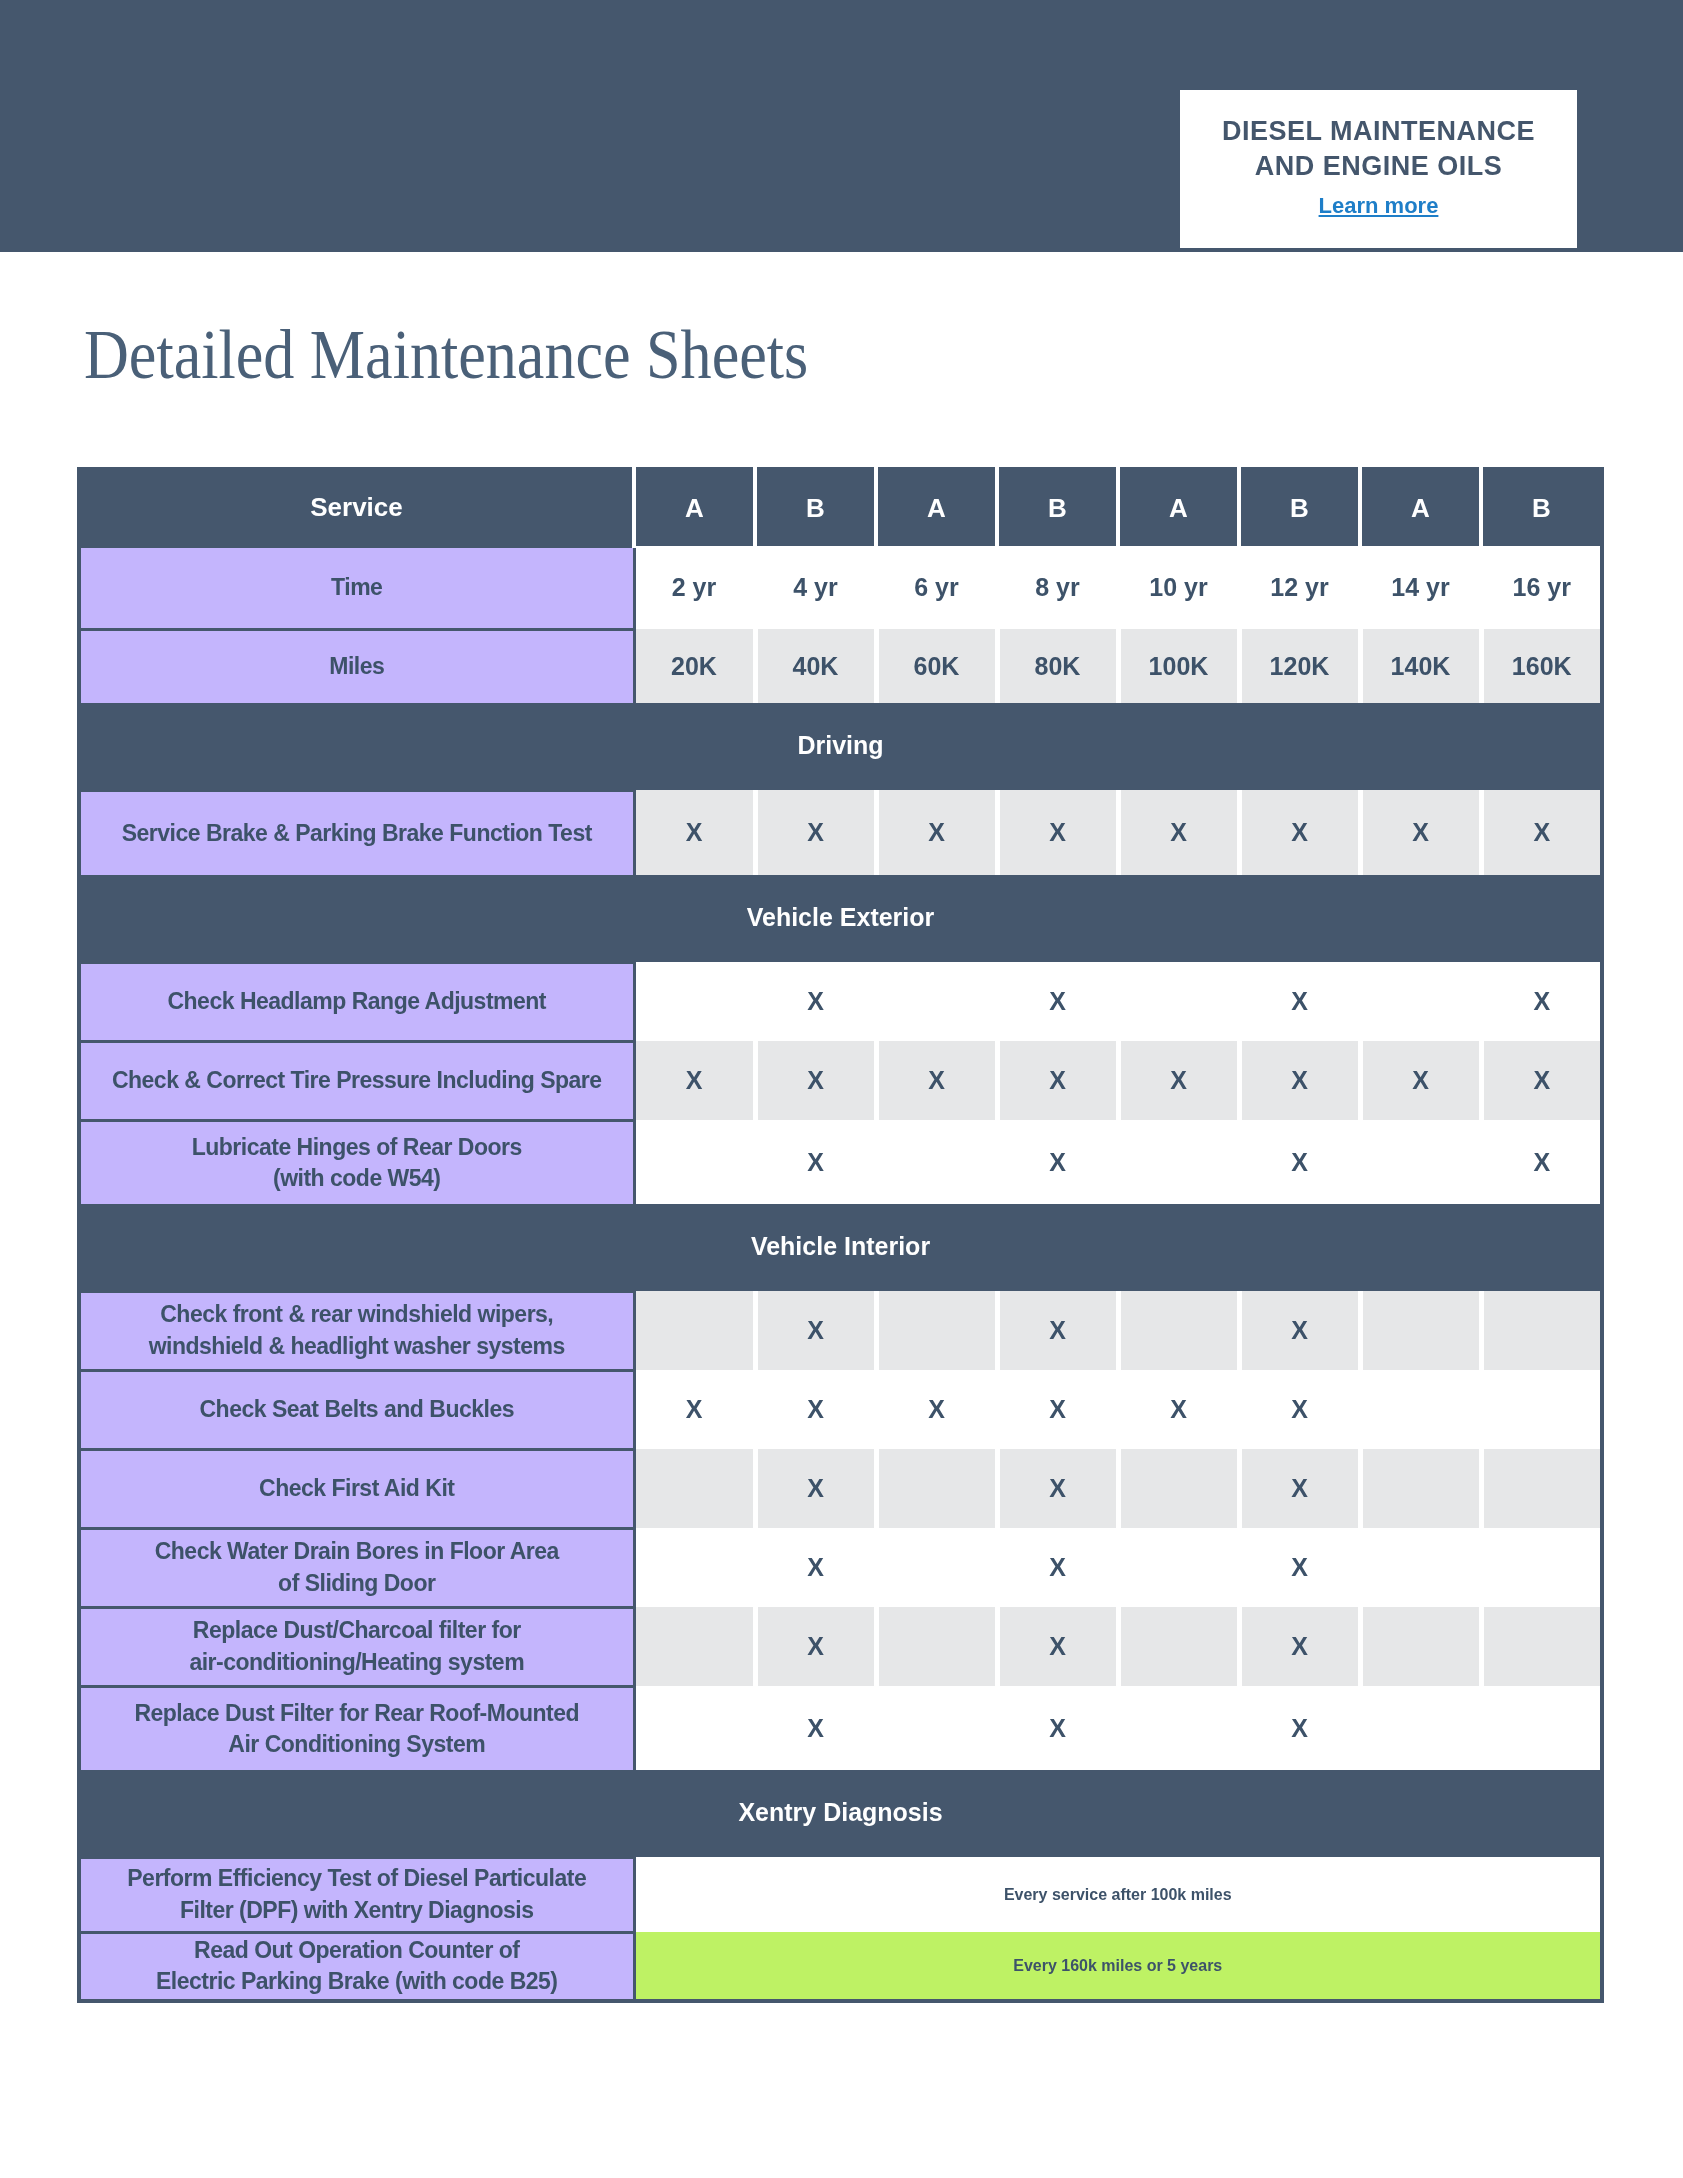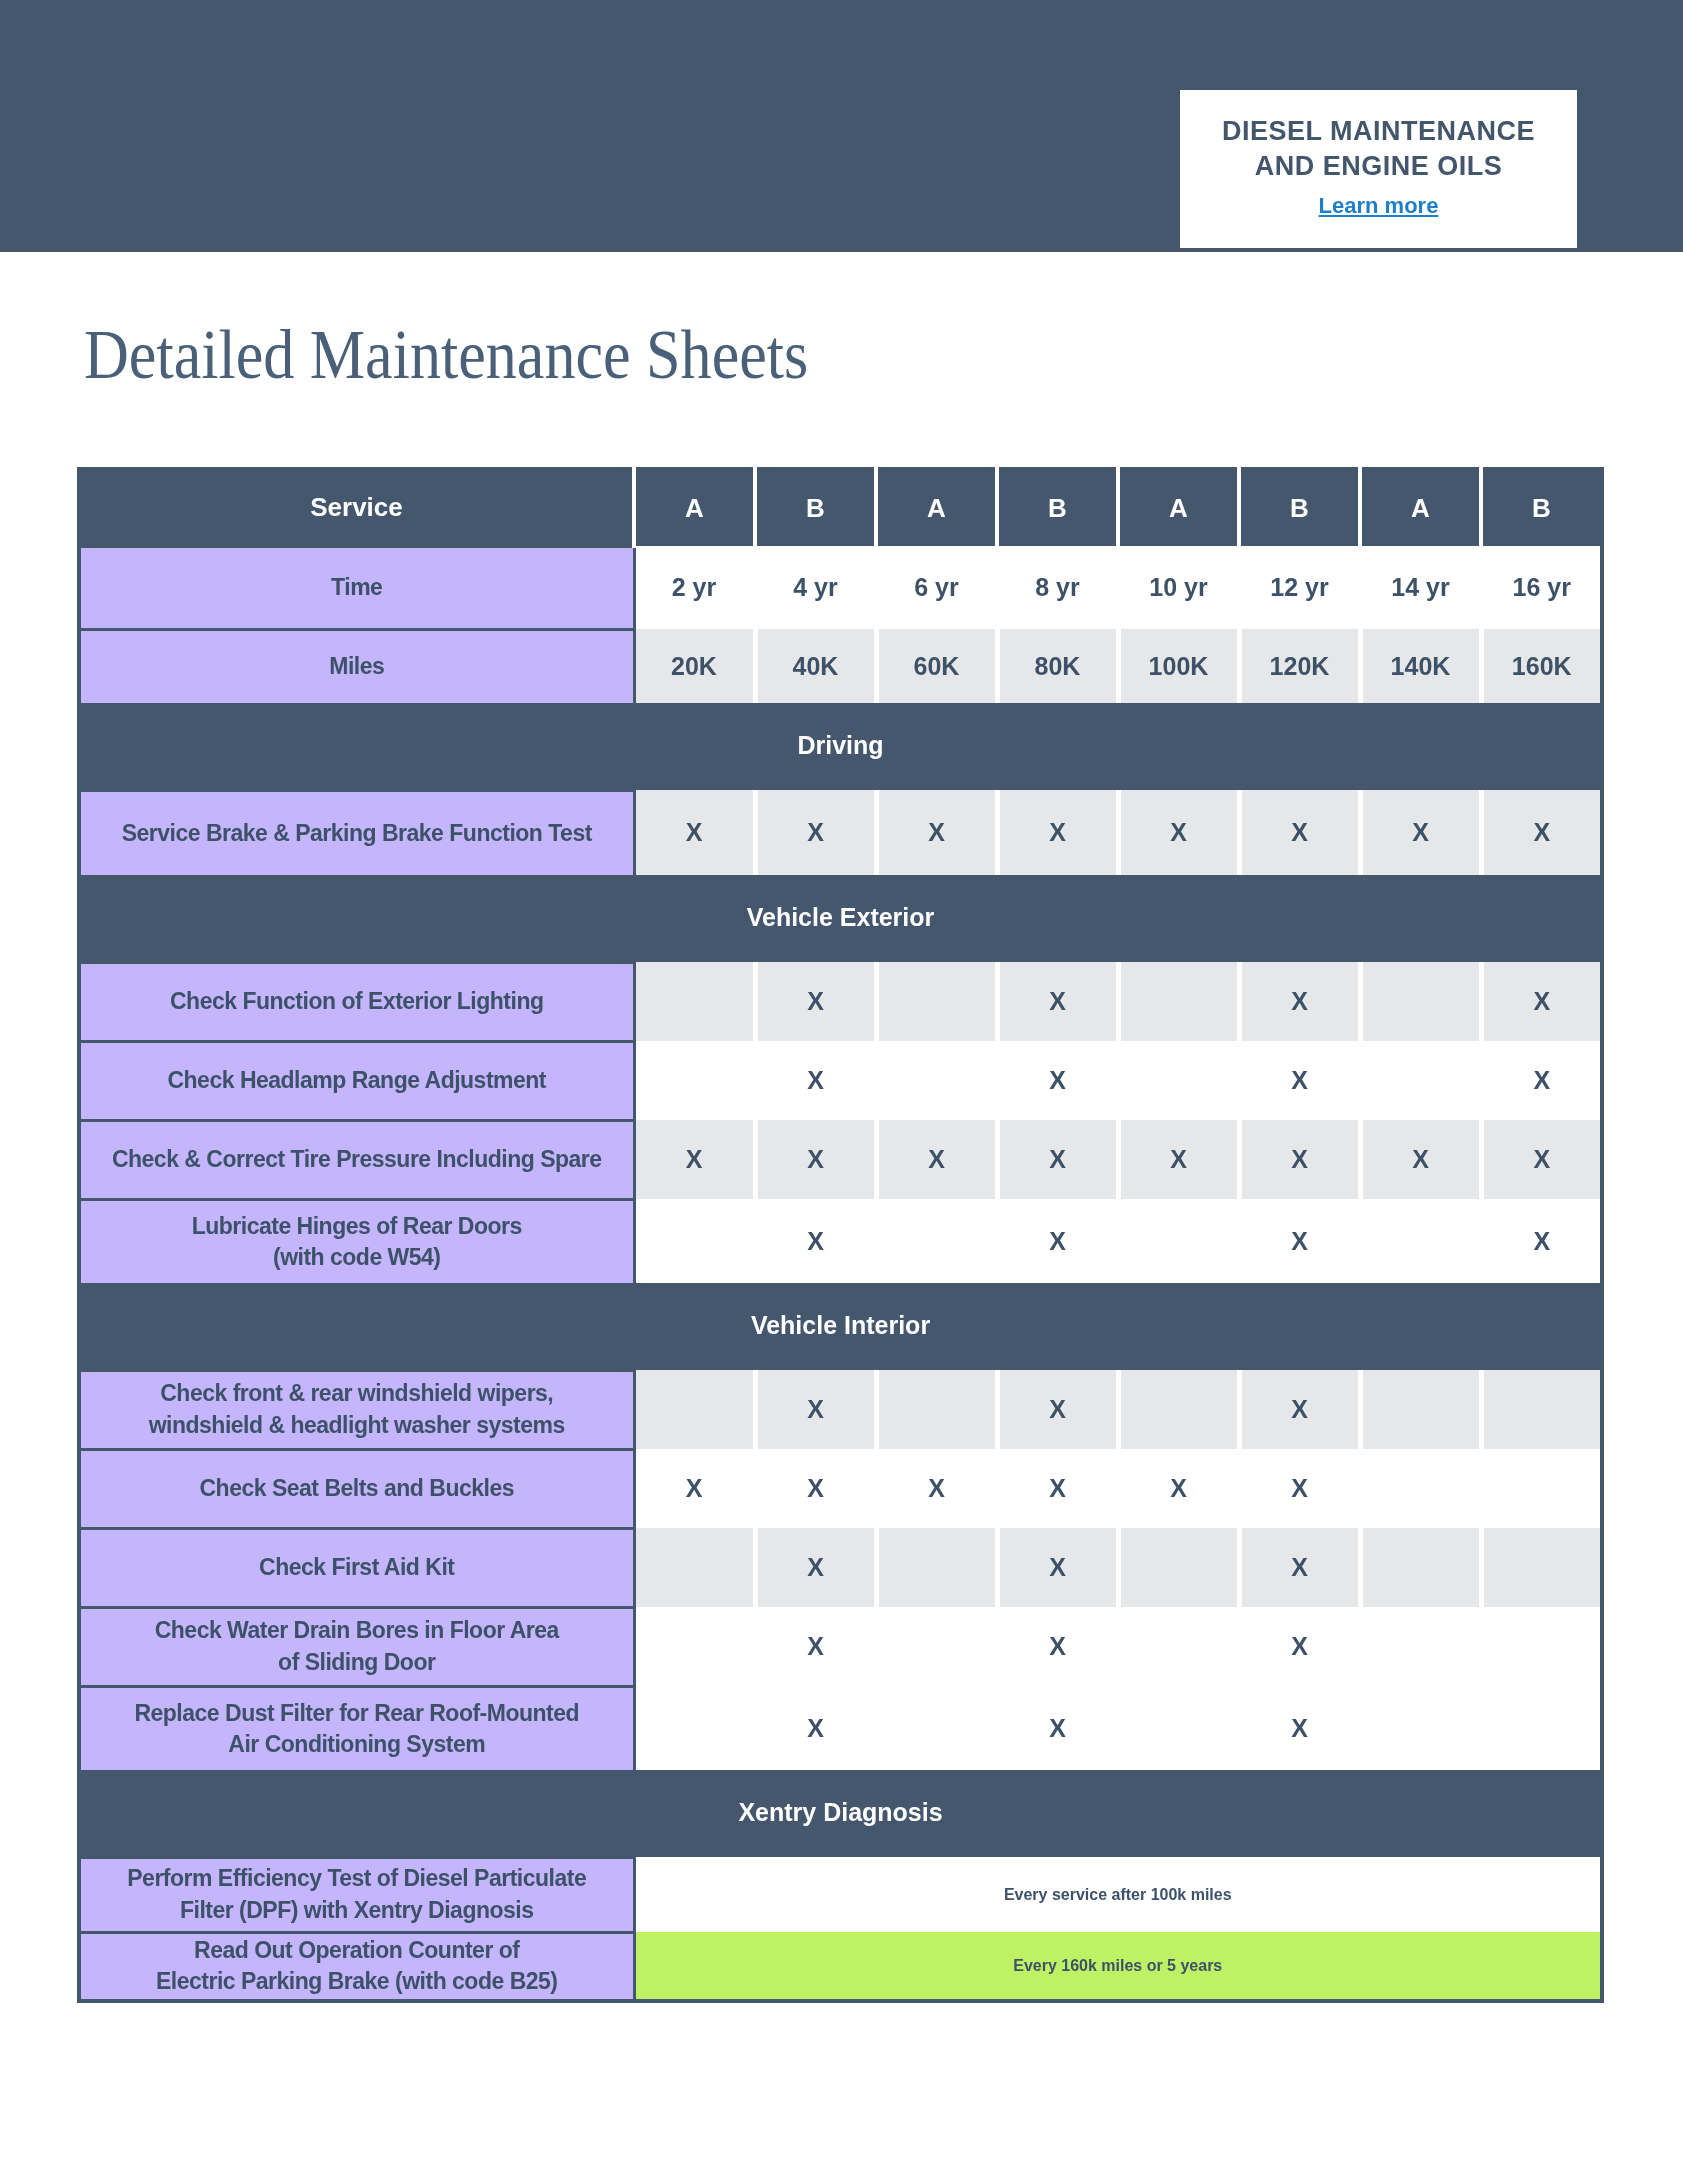--- a/index.html
+++ b/index.html
@@ -195,31 +195,20 @@
     <td class="cell">X</td>
     <td class="cell">X</td>
     <td class="cell">X</td>
     <td class="cell">X</td>
     <td class="cell">X</td>
   </tr>
 
   <tr class="rh-sec sec">
     <td colspan="9">Vehicle Exterior</td>
   </tr>
-  <tr class="rh-b shade">
-    <td class="lbl">Check Function of Exterior Lighting</td>
-    <td class="cell c0"></td>
-    <td class="cell">X</td>
-    <td class="cell"></td>
-    <td class="cell">X</td>
-    <td class="cell"></td>
-    <td class="cell">X</td>
-    <td class="cell"></td>
-    <td class="cell">X</td>
-  </tr>
   <tr class="rh-b">
     <td class="lbl">Check Headlamp Range Adjustment</td>
     <td class="cell c0"></td>
     <td class="cell">X</td>
     <td class="cell"></td>
     <td class="cell">X</td>
     <td class="cell"></td>
     <td class="cell">X</td>
     <td class="cell"></td>
     <td class="cell">X</td>
@@ -281,20 +270,32 @@
     <td class="cell"></td>
     <td class="cell">X</td>
     <td class="cell"></td>
     <td class="cell">X</td>
     <td class="cell"></td>
     <td class="cell"></td>
   </tr>
   <tr class="rh-b">
     <td class="lbl">Check Water Drain Bores in Floor Area
 of Sliding Door</td>
+    <td class="cell c0"></td>
+    <td class="cell">X</td>
+    <td class="cell"></td>
+    <td class="cell">X</td>
+    <td class="cell"></td>
+    <td class="cell">X</td>
+    <td class="cell"></td>
+    <td class="cell"></td>
+  </tr>
+  <tr class="rh-b shade">
+    <td class="lbl">Replace Dust/Charcoal filter for
+air-conditioning/Heating system</td>
     <td class="cell c0"></td>
     <td class="cell">X</td>
     <td class="cell"></td>
     <td class="cell">X</td>
     <td class="cell"></td>
     <td class="cell">X</td>
     <td class="cell"></td>
     <td class="cell"></td>
   </tr>
   <tr class="rh-c">

